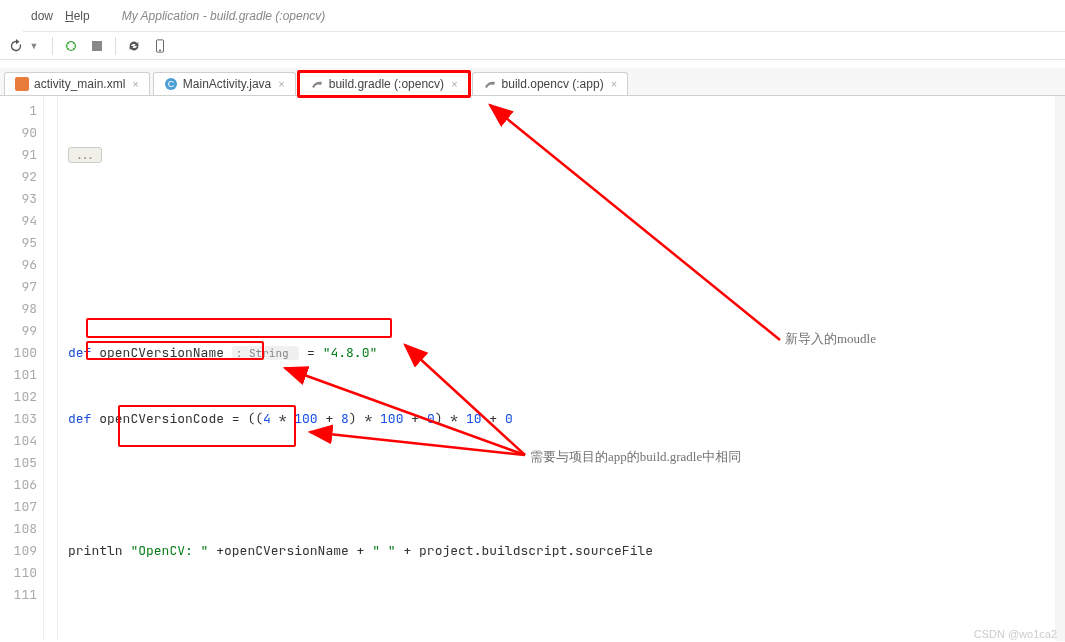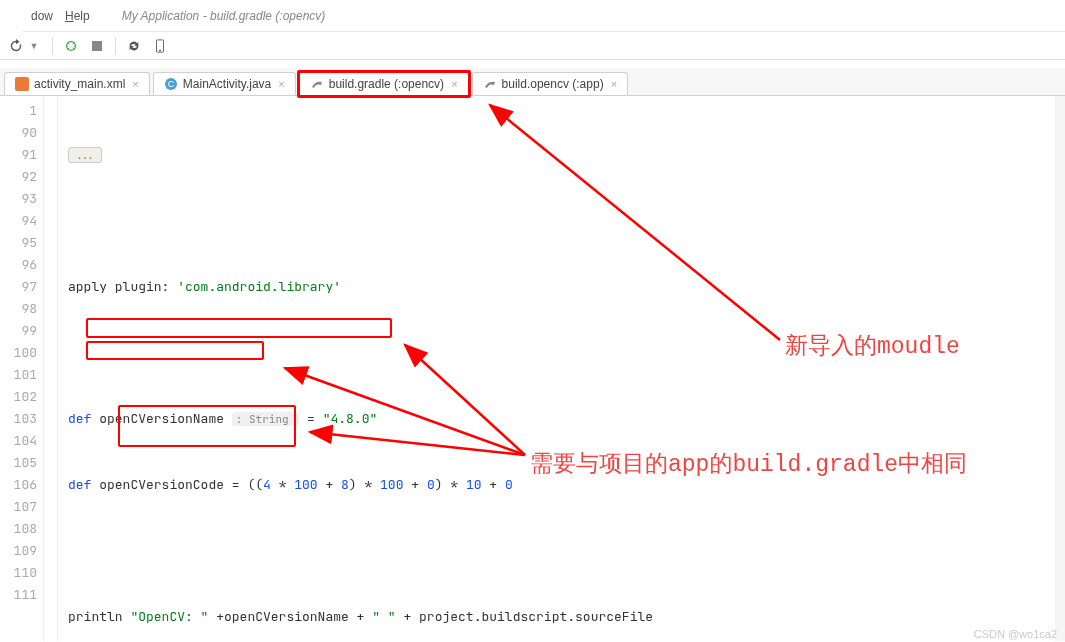--- a/index.html
+++ b/index.html
@@ -96,21 +96,21 @@
       white-space: pre;
     }
     .code .line { height: 22px; position: relative; }
     .fold-dots { background: #f0f0e8; border: 1px solid #ccc; border-radius: 3px; padding: 0 6px; color: #888; font-size: 11px; }
     .kw { color: #1d4ed8; font-weight: 400; }
     .str { color: #067d17; }
     .num { color: #1750eb; }
     .hint { background: #f0f0f0; color: #888; padding: 0 4px; border-radius: 3px; font-size: 11px; }
     .redbox { position: absolute; border: 2px solid red; border-radius: 2px; pointer-events: none; z-index: 5; }
     .arrow-svg { position: absolute; top: 0; left: 0; pointer-events: none; z-index: 6; }
-    .anno { position: absolute; color: #ef4444; font-size: 23px; font-family: Liberation Mono, monospace; z-index: 7; }
+    .anno { position: absolute; color: #737373; font-size: 13px; font-family: Liberation Serif, serif; z-index: 7; }
     .scrollbar { width: 10px; background: #f5f5f5; }
     .watermark { position: absolute; right: 8px; bottom: 2px; color: #ccc; font-size: 11px; }
     .status { height: 14px; font-size: 11px; color: #999; padding-left: 6px; }
   </style>
 </head>
 <body>
 
 <div class="menubar">
   <span>dow</span>
   <span><u>H</u>elp</span>
@@ -207,21 +207,20 @@
     <div class="ln">108</div>
     <div class="ln">109</div>
     <div class="ln">110</div>
     <div class="ln">111</div>
     <div class="ln"></div>
   </div>
   <div class="fold-gutter"></div>
   <div class="code">
     <div class="line"><span class="fold-dots">...</span></div>
     <div class="line"></div>
-    <div class="line"><span>apply plugin: </span><span class="str">'com.android.library'</span></div>
     <div class="line"></div>
     <div class="line"><span class="kw">def </span><span>openCVersionName </span><span class="hint">: String </span><span> = </span><span class="str">"4.8.0"</span></div>
     <div class="line"><span class="kw">def </span><span>openCVersionCode = ((</span><span class="num">4</span><span> * </span><span class="num">100</span><span> + </span><span class="num">8</span><span>) * </span><span class="num">100</span><span> + </span><span class="num">0</span><span>) * </span><span class="num">10</span><span> + </span><span class="num">0</span></div>
     <div class="line"></div>
     <div class="line"><span>println </span><span class="str">"OpenCV: "</span><span> +openCVersionName + </span><span class="str">" "</span><span> + project.buildscript.sourceFile</span></div>
     
     
     
     
     

